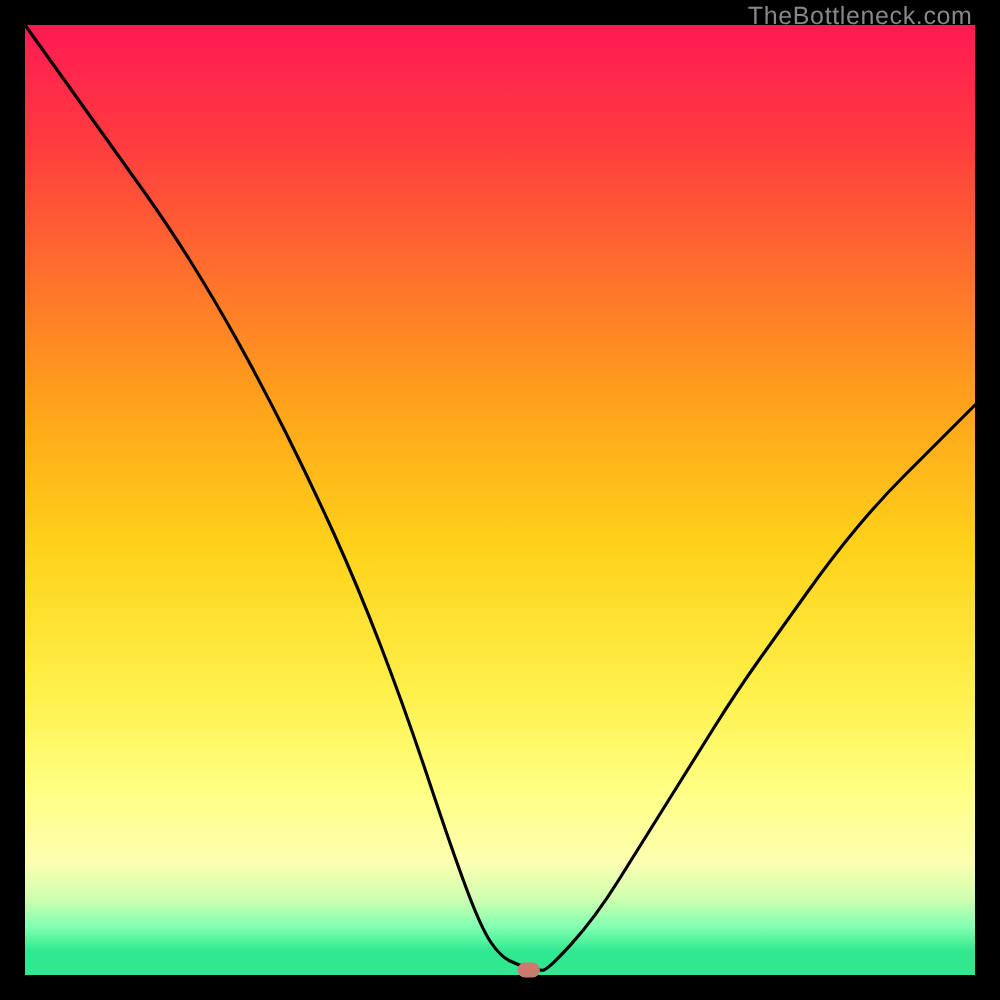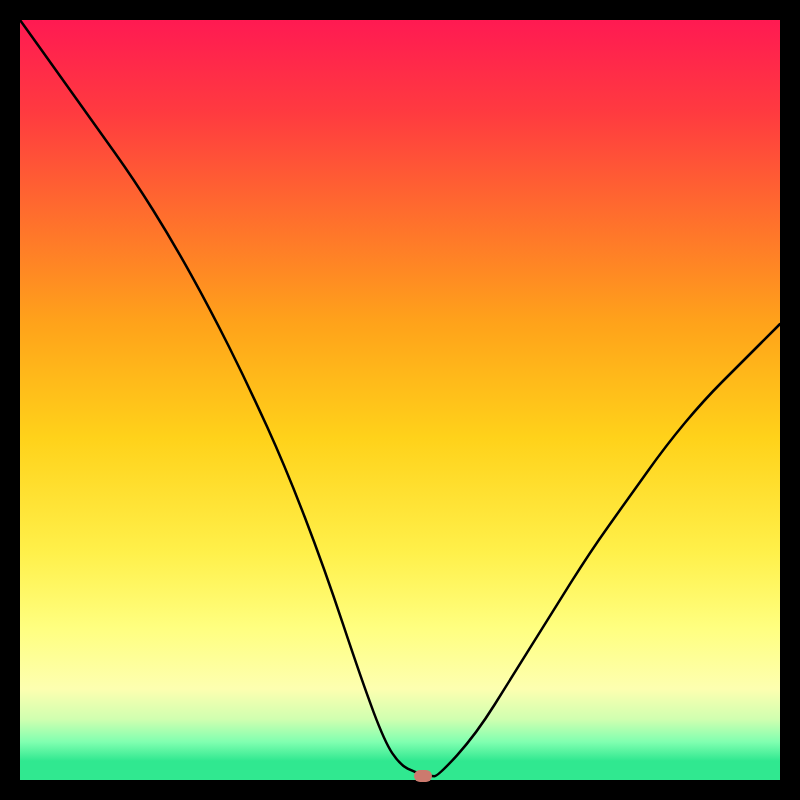--- a/index.html
+++ b/index.html
@@ -61,18 +61,19 @@
     height: 12px;
     border-radius: 6px;
     background: #cc7a6e;
     transform: translate(-50%, -50%);
   }
 </style>
 </head>
 <body>
 
 <div class="container">
+  <div class="watermark">TheBottleneck.com</div>
   <div class="plot-area"></div>
   <svg class="curve" viewBox="0 0 760 760" preserveAspectRatio="none">
     <path id="curve-path" fill="none" stroke="#000" stroke-width="2.5" stroke-linejoin="round" stroke-linecap="round" d="M 0 0 Q 0 0 19 26.599999999999966 Q 38 53.19999999999993 57 79.79999999999995 Q 76 106.39999999999998 95 133 Q 114 159.60000000000002 133 190 Q 152 220.39999999999998 171 254.6 Q 190 288.8 209 326.8 Q 228 364.8 247 406.6 Q 266 448.40000000000003 285 497.80000000000007 Q 304 547.2 323 604.2 Q 342 661.2 353.4 691.6 Q 364.8 722 372.4 733.4 Q 380 744.8 387.6 748.5999999999999 Q 395.2 752.4 402.8 754.3 Q 410.40000000000003 756.2 414.20000000000005 756.2 Q 418.00000000000006 756.2 437 735.3 Q 456 714.4 475 684 Q 494 653.6 513 623.2 Q 532 592.8 551 562.4 Q 570 532 589 505.4 Q 608 478.8 627 452.20000000000005 Q 646 425.6 665 402.8 Q 684 380 703 361 Q 722 341.99999999999994 741 323 L 760 304"></path>
   </svg>
   <div class="marker" id="marker" style="left: 422.8px; top: 776.2px;"></div>
 </div>
 
 </body></html>

